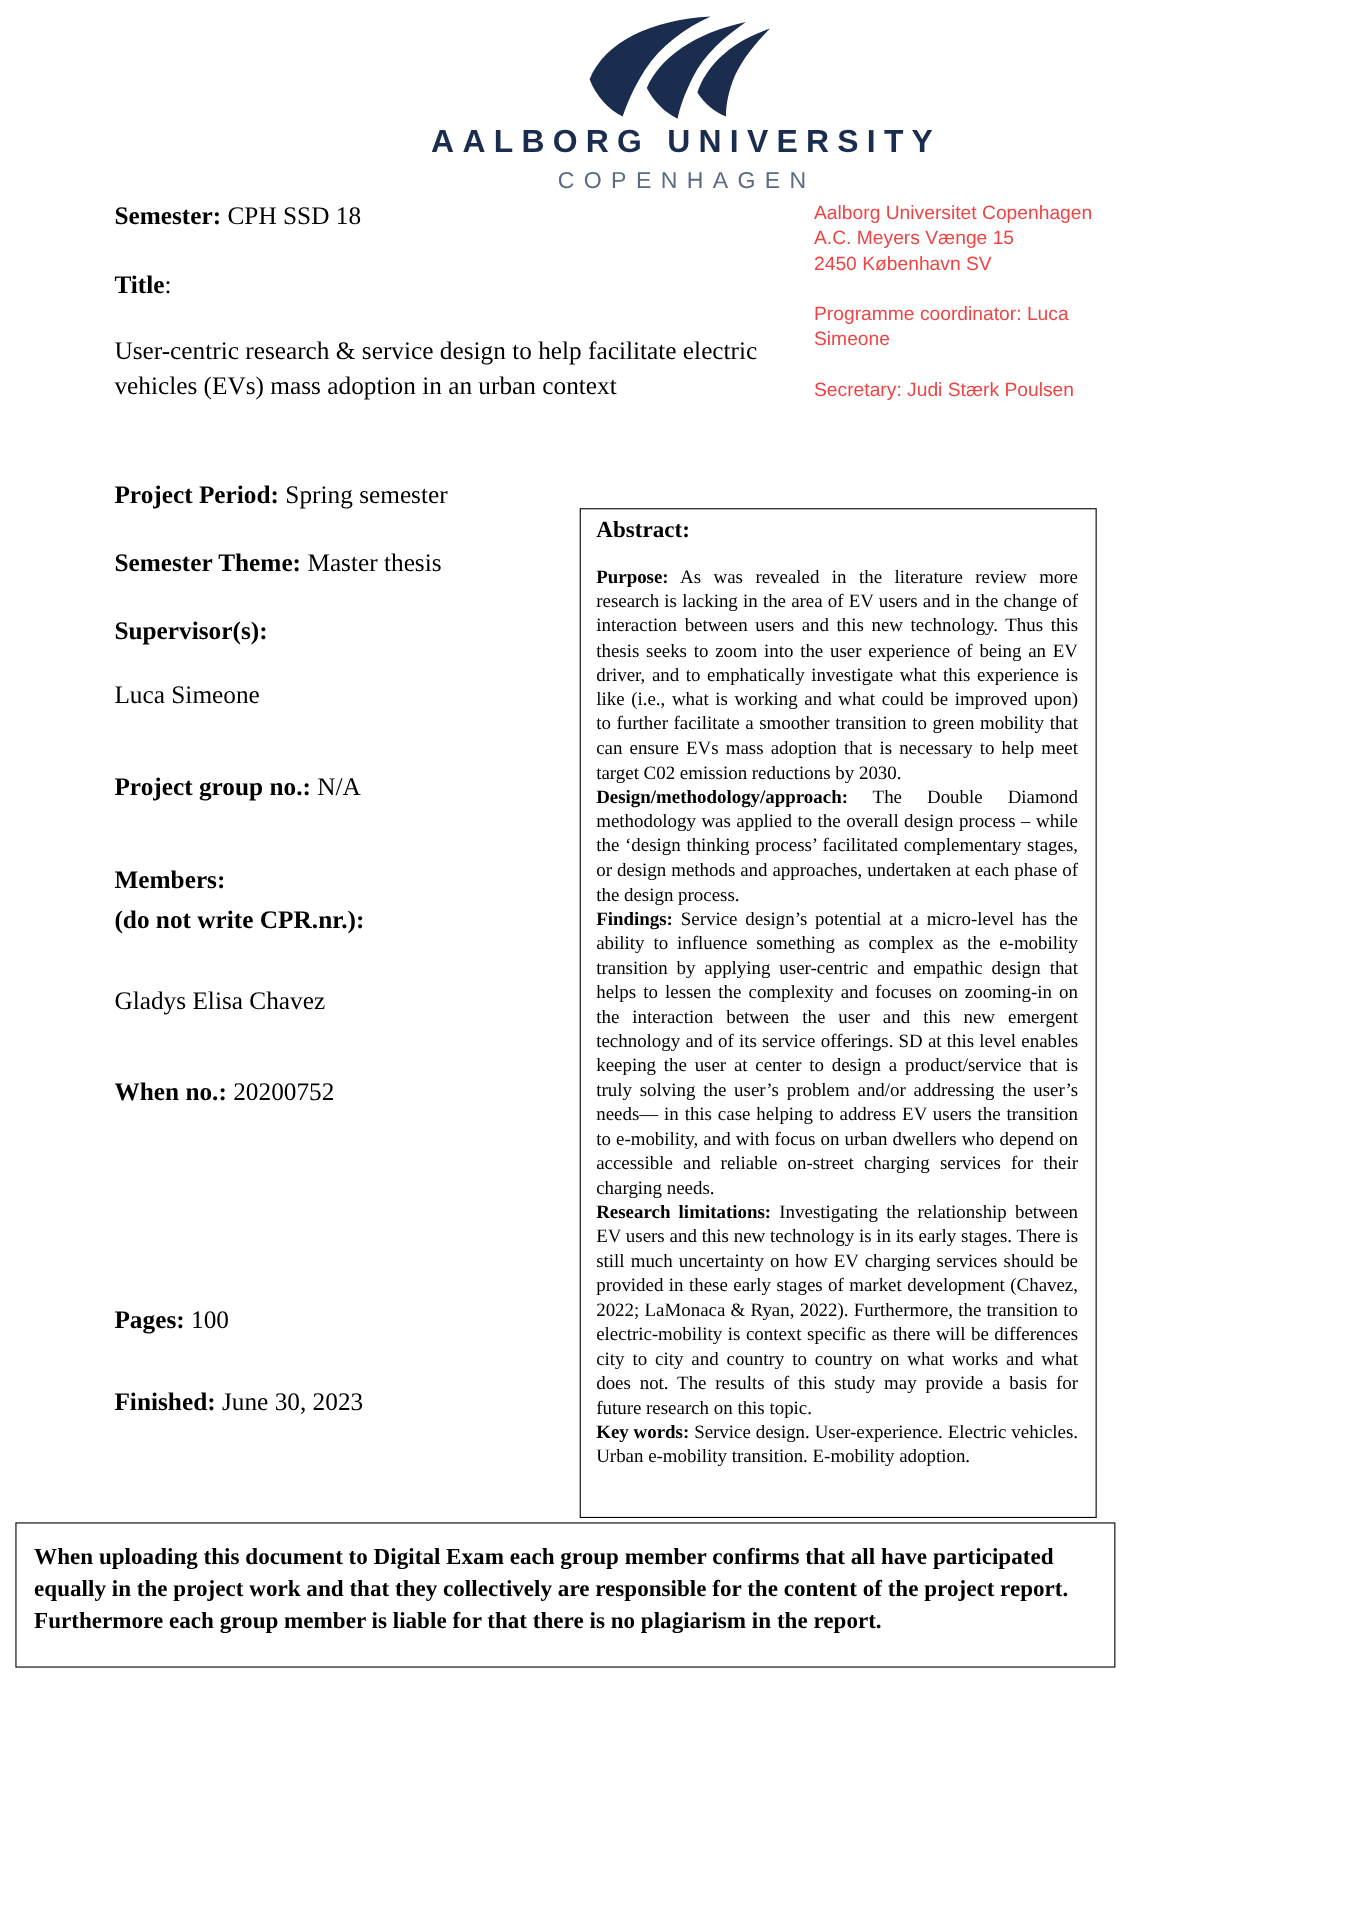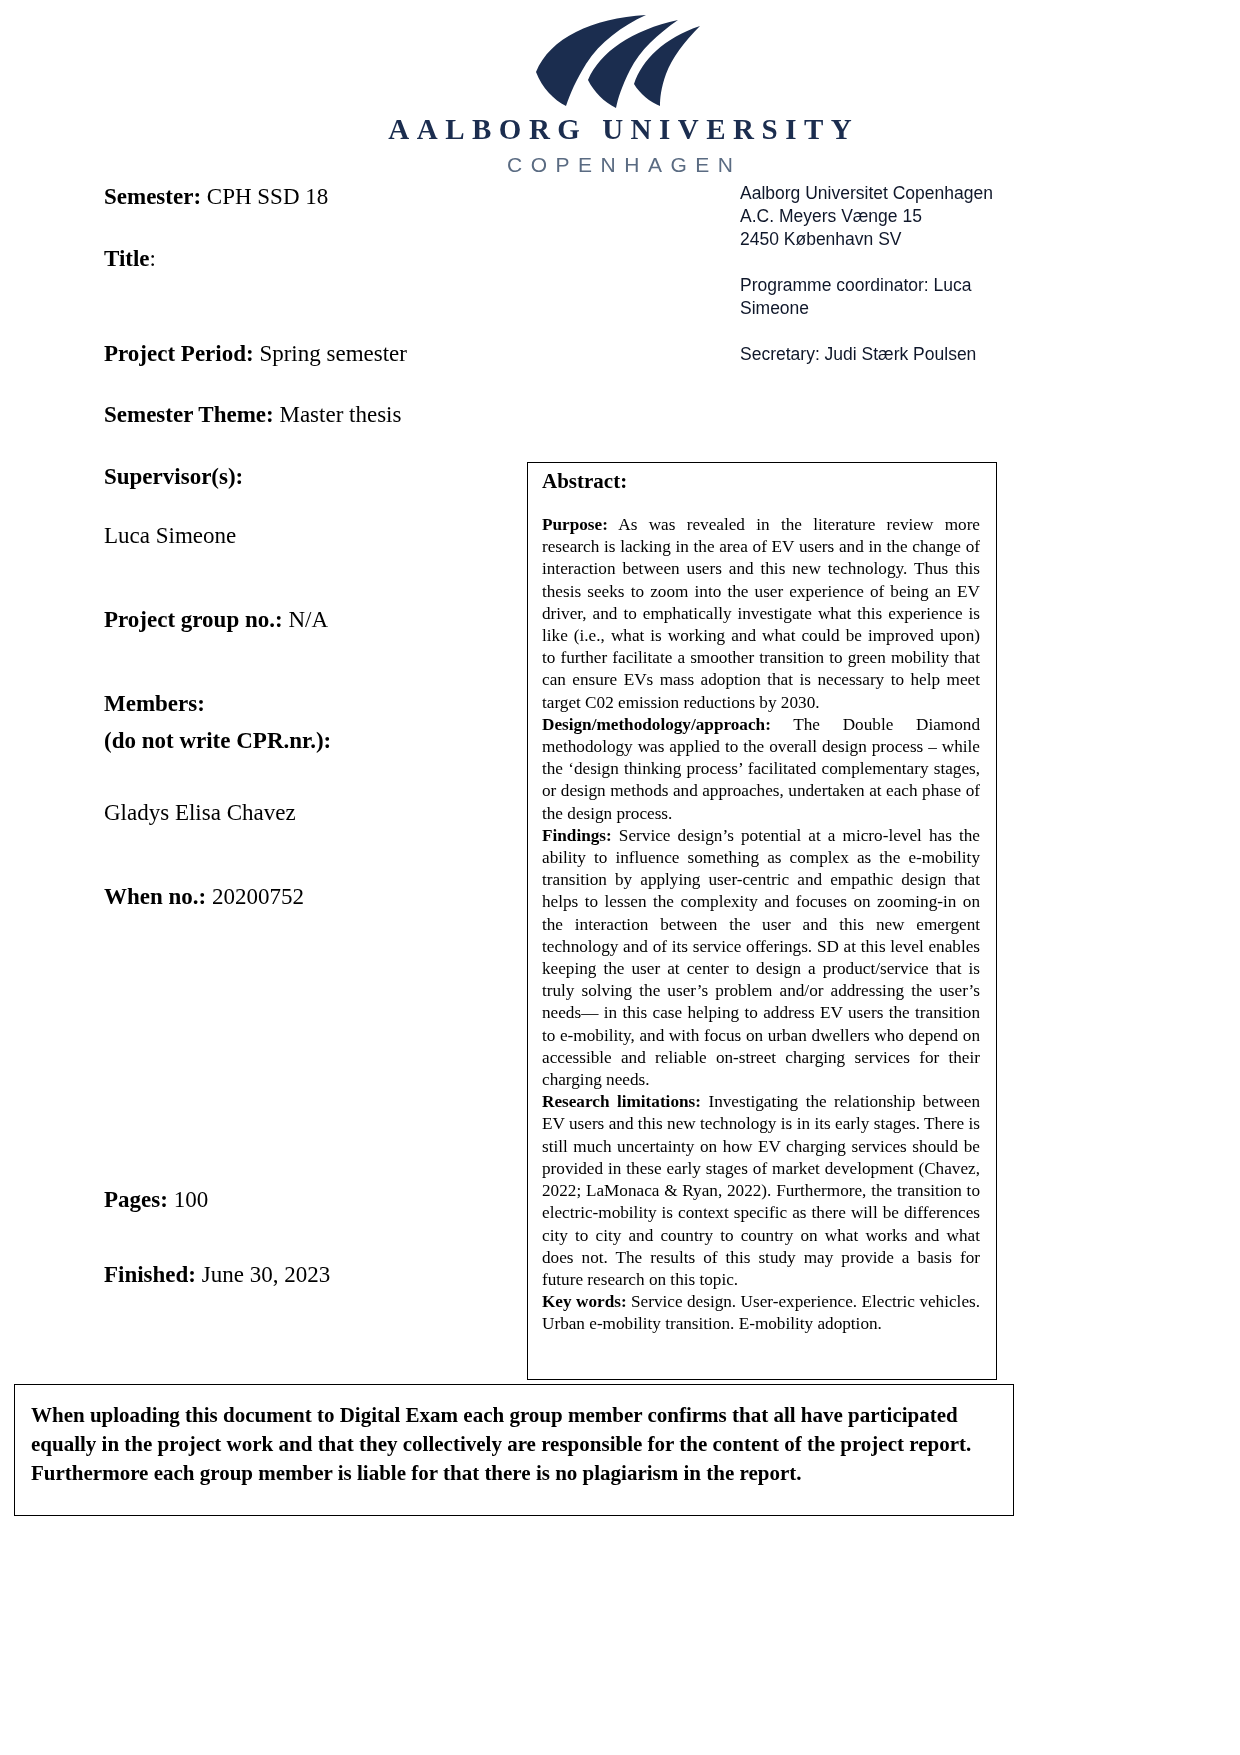--- a/index.html
+++ b/index.html
@@ -20,21 +20,21 @@
   .logo-block {
     width: 100%;
     padding-top: 14px;
     text-align: center;
   }
   .logo-mark {
     display: block;
     margin: 0 auto;
   }
   .logo-wordmark {
-    font-family: Liberation Serif, serif;
+    font-family: Liberation Sans, sans-serif;
     font-weight: bold;
     color: #1b2d4f;
     font-size: 29px;
     letter-spacing: 7.5px;
     margin-top: 4px;
     text-indent: 7.5px;
   }
   .logo-subword {
     font-family: "Liberation Sans", "DejaVu Sans", sans-serif;
     font-weight: normal;
@@ -62,21 +62,21 @@
   }
 
   .right-col {
     position: absolute;
     left: 740px;
     top: 182px;
     width: 282px;
     font-family: "Liberation Sans", "DejaVu Sans", sans-serif;
     font-size: 17.5px;
     line-height: 23px;
-    color: #0f172a;
+    color: #ef4444;
   }
   .right-col p { margin: 0; }
   .right-col .gap { height: 23px; }
 
   
   .entry {
     font-size: 23px;
     line-height: 1.34;
     margin: 0 0 31px 0;
   }
@@ -162,20 +162,21 @@
     <p class="entry">
       <b>Semester:</b><span> CPH SSD 18</span>
     </p>
 
     <p class="entry tight">
       <b>Title</b><span>:</span>
     </p>
 
     <div class="spacer-md"></div>
 
+    <p class="entry title-line">User-centric research &amp; service design to help facilitate electric vehicles (EVs) mass adoption in an urban context</p>
 
     <div class="spacer-lg"></div>
 
     <p class="entry">
       <b>Project Period:</b><span> Spring semester</span>
     </p>
 
     <p class="entry">
       <b>Semester Theme:</b><span> Master thesis</span>
     </p>

